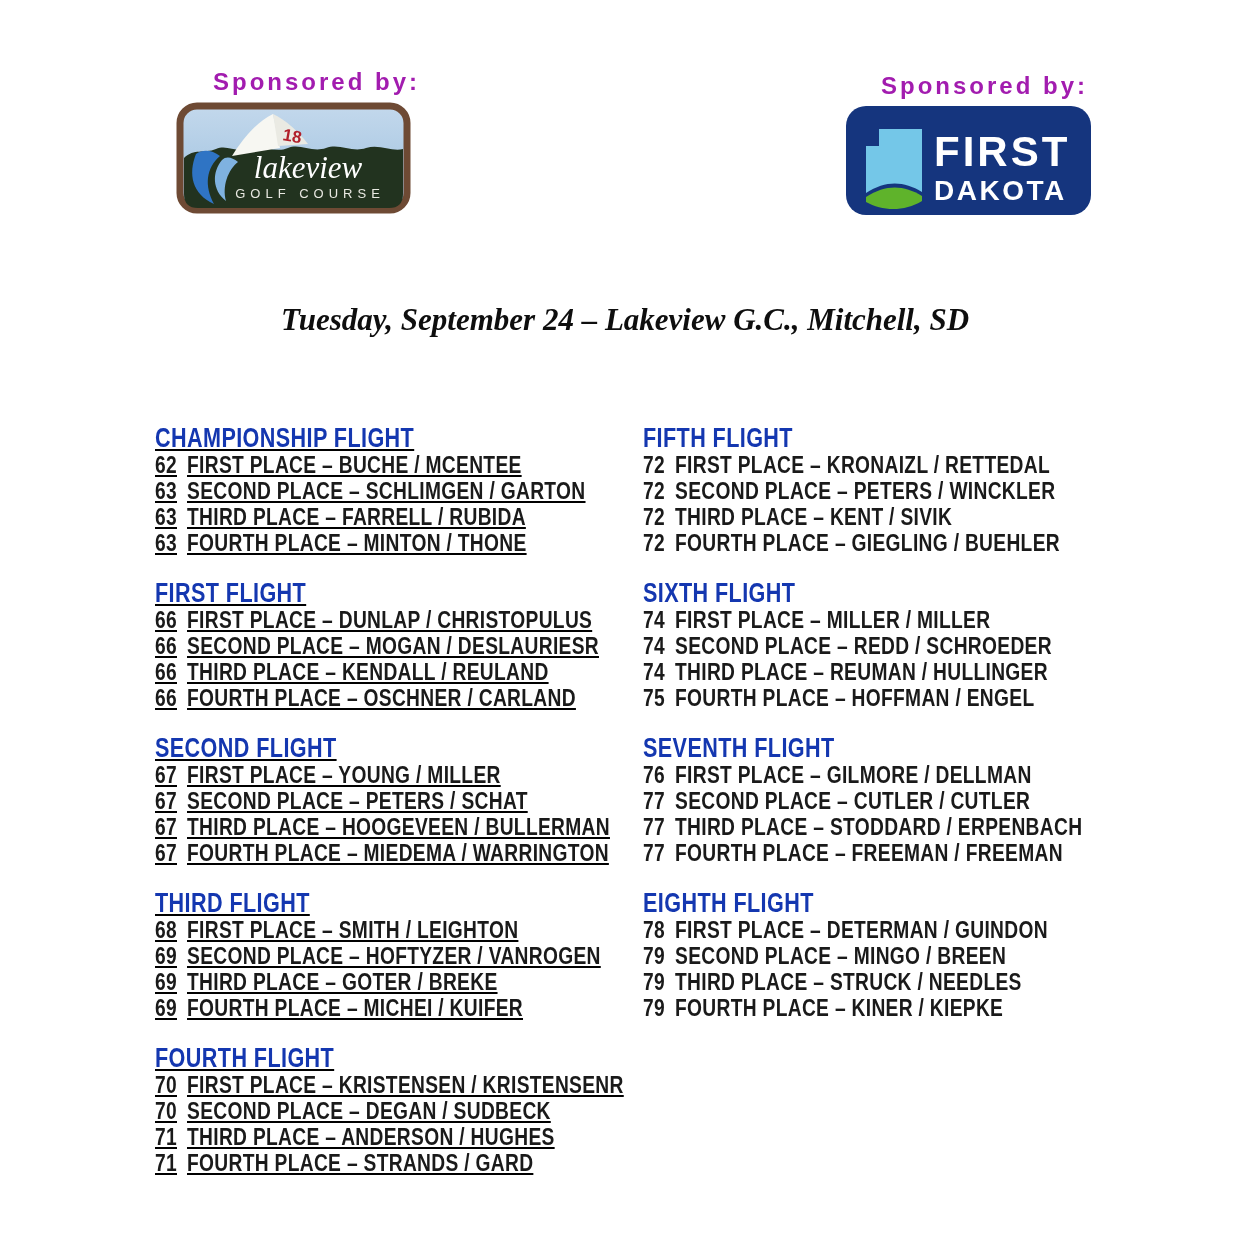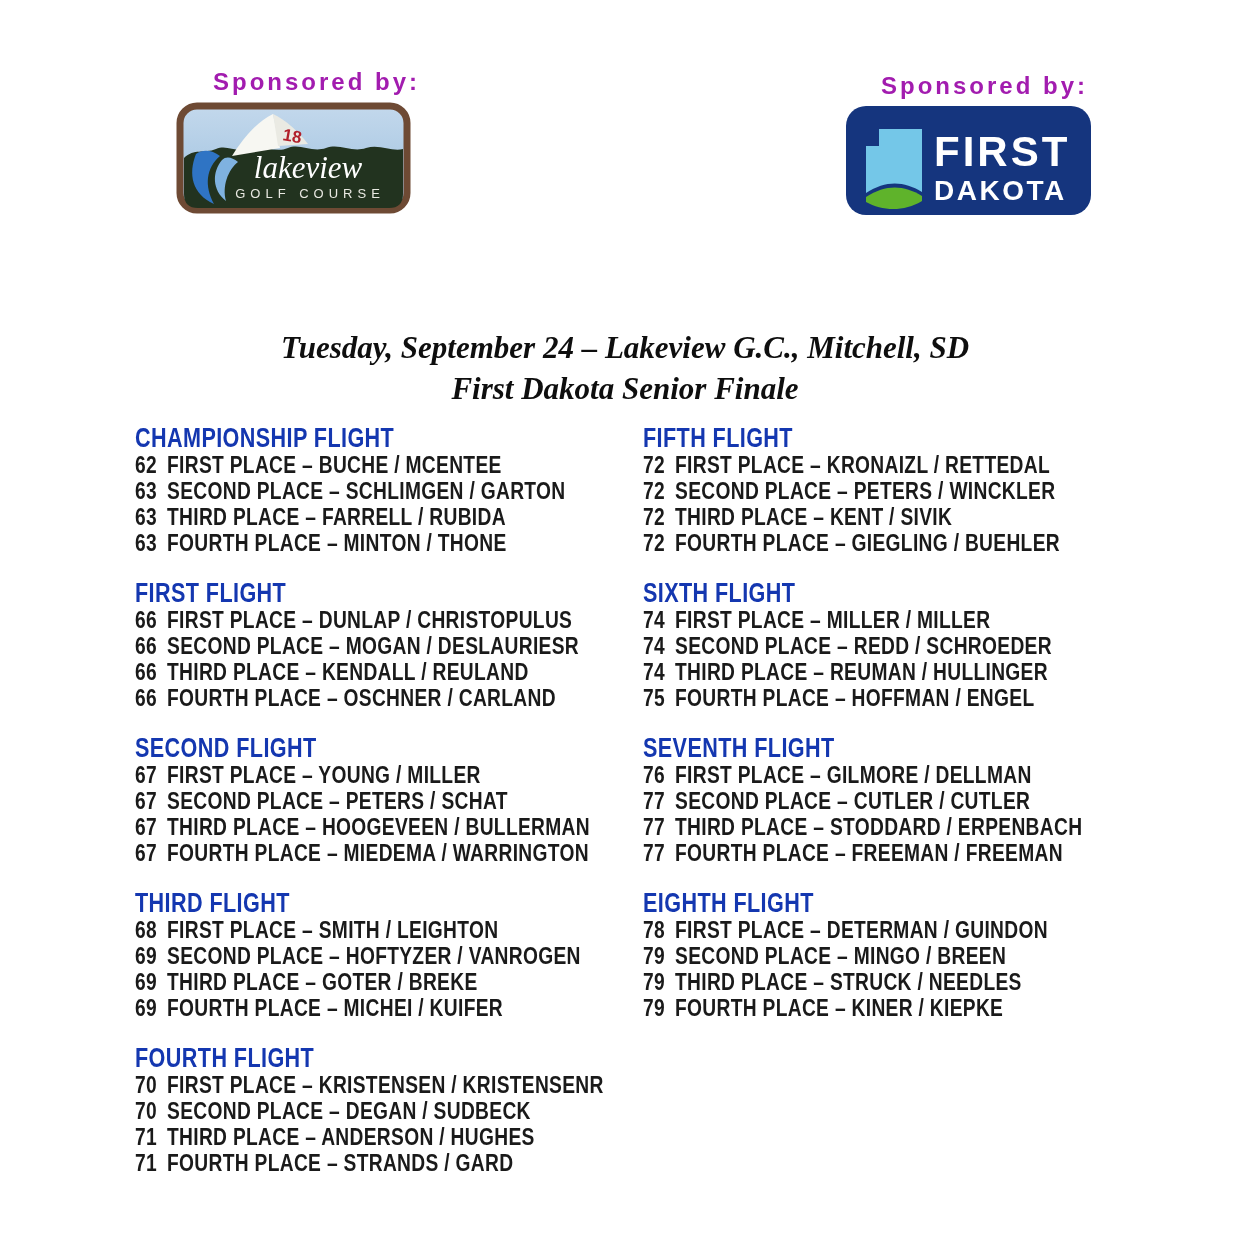--- a/index.html
+++ b/index.html
@@ -14,25 +14,25 @@
 
   .lakeview-wrap{position:absolute;left:176px;top:102px;}
   .gpst-wrap{position:absolute;left:478px;top:22px;width:310px;text-align:center;}
   .gpst-label{color:#3d3d3d;font-weight:700;font-size:28px;white-space:nowrap;
               transform:scaleX(0.85);transform-origin:center;letter-spacing:0.5px;margin-top:2px;}
   .fd-wrap{position:absolute;left:824px;top:106px;margin-left:22px;}
 
   
   .title{position:absolute;left:0;top:299px;width:1250px;text-align:center;
          font-family:"Liberation Serif",serif;font-style:italic;font-weight:700;
-         font-size:31px;line-height:41px;color:#0e0e0e;margin-top:28px;}
+         font-size:31px;line-height:41px;color:#0e0e0e;}
 
   
   .col{position:absolute;top:424px;width:520px;}
-  #col-left{left:135px;}
+  #col-left{left:155px;text-decoration:underline;}
   #col-right{left:643px;}
   .flight{margin-bottom:23px;}
   .fh{color:#1437b0;font-size:27px;font-weight:700;line-height:28px;margin:0;
       white-space:nowrap;transform:scaleX(0.80);transform-origin:left center;letter-spacing:0.5px;}
   .row{display:flex;font-size:24px;font-weight:700;line-height:26px;color:#1a1a1a;
        white-space:nowrap;transform:scaleX(0.80);transform-origin:left center;letter-spacing:0.4px;}
   .sc{flex:0 0 40px;}
   .tx{flex:0 0 auto;}
 </style>
 </head>
@@ -70,21 +70,20 @@
       <rect x="0" y="0" width="245" height="109" rx="20" fill="#15357e"></rect>
       <path d="M20,40 L33,40 L33,23 L76,23 L76,86 C58,75 40,74 20,87 Z" fill="#74c7e8"></path>
       <path d="M20,91 C40,78 58,79 76,90 L76,95 C58,106 36,105 20,96 Z" fill="#5fb32b"></path>
       <text x="88" y="60" font-size="42" font-weight="600" fill="#ffffff" letter-spacing="3" font-family="Liberation Sans,sans-serif">FIRST</text>
       <text x="88" y="94" font-size="28" font-weight="600" fill="#ffffff" letter-spacing="2.5" font-family="Liberation Sans,sans-serif">DAKOTA</text>
     </svg>
   </div>
 
   <div class="title">
     <div>Tuesday, September 24 – Lakeview G.C., Mitchell, SD</div>
-    <div>First Dakota Senior Finale</div>
   </div>
 
   <div class="col" id="col-left">
 
     <div class="flight">
       <h3 class="fh">CHAMPIONSHIP FLIGHT</h3>
       <div class="row">
           <span class="sc">62</span>
           <span class="tx">FIRST PLACE – BUCHE / MCENTEE</span>
         </div>

